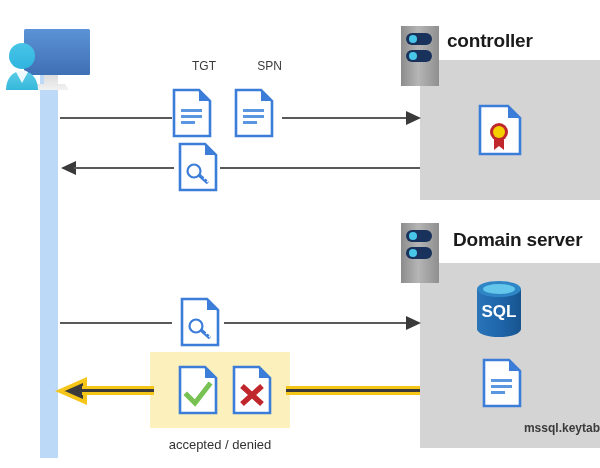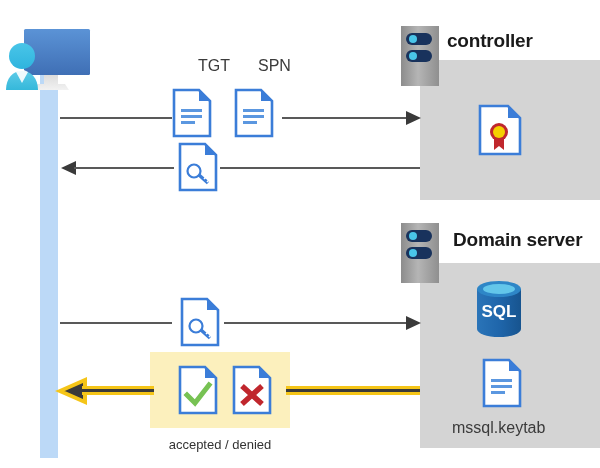--- a/index.html
+++ b/index.html
@@ -23,25 +23,24 @@
     font-size:19px;
     line-height:23px;
     letter-spacing:-0.2px;
   }
   .caption{
     font-size:13px;
     color:#333333;
     line-height:21px;
   }
   .doc-label{
-    font-size:16px;
+    font-size:12px;
     color:#3b3b3b;
     line-height:20px;
-    text-align:left;
-    margin-left:32px;
+    text-align:right;
   }
 
   
   .panel{background:#d4d4d4;}
 
   
   .lifeline{background:#bcd9f7;}
 
   
   .line{background:#595959;height:2px;}
@@ -158,21 +157,21 @@
   <div class="abs" style="left:482px;top:358px;width:40px;height:50px;">
     <svg width="40" height="50" viewBox="0 0 40 50">
       <path d="M2 2 h25 l11 11 v35 h-36 z" fill="#ffffff" stroke="#3b7dd8" stroke-width="2.6"></path>
       <path d="M27 2 l11 11 h-11 z" fill="#3b7dd8"></path>
       <rect x="9" y="21" width="21" height="3" fill="#5b97e0"></rect>
       <rect x="9" y="27" width="21" height="3" fill="#5b97e0"></rect>
       <rect x="9" y="33" width="14" height="3" fill="#5b97e0"></rect>
     </svg>
   </div>
 
-  <div class="abs doc-label" style="left:420px;top:418px;width:180px;">mssql.keytab</div>
+  <div class="abs doc-label" style="left:420px;top:418px;width:180px;font-weight:bold;">mssql.keytab</div>
 
   <div class="abs line" style="left:60px;top:117px;width:112px;"></div>
   <div class="abs line" style="left:282px;top:117px;width:128px;"></div>
   <div class="abs" style="left:406px;top:110px;width:16px;height:16px;">
     <svg width="16" height="16" viewBox="0 0 16 16">
       <path d="M0 1 L15 8 L0 15 Z" fill="#3a3a3a"></path>
     </svg>
   </div>
 
   <div class="abs doc-label" style="left:166px;top:56px;width:50px;">TGT</div>

